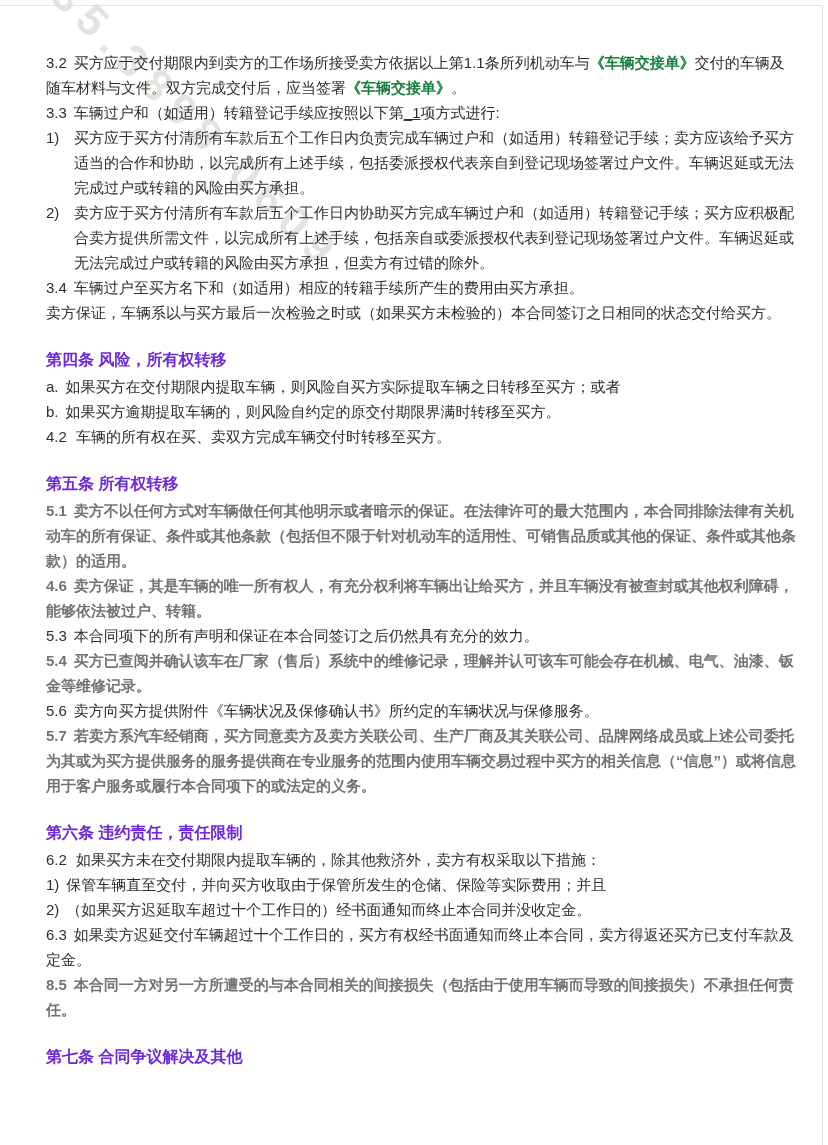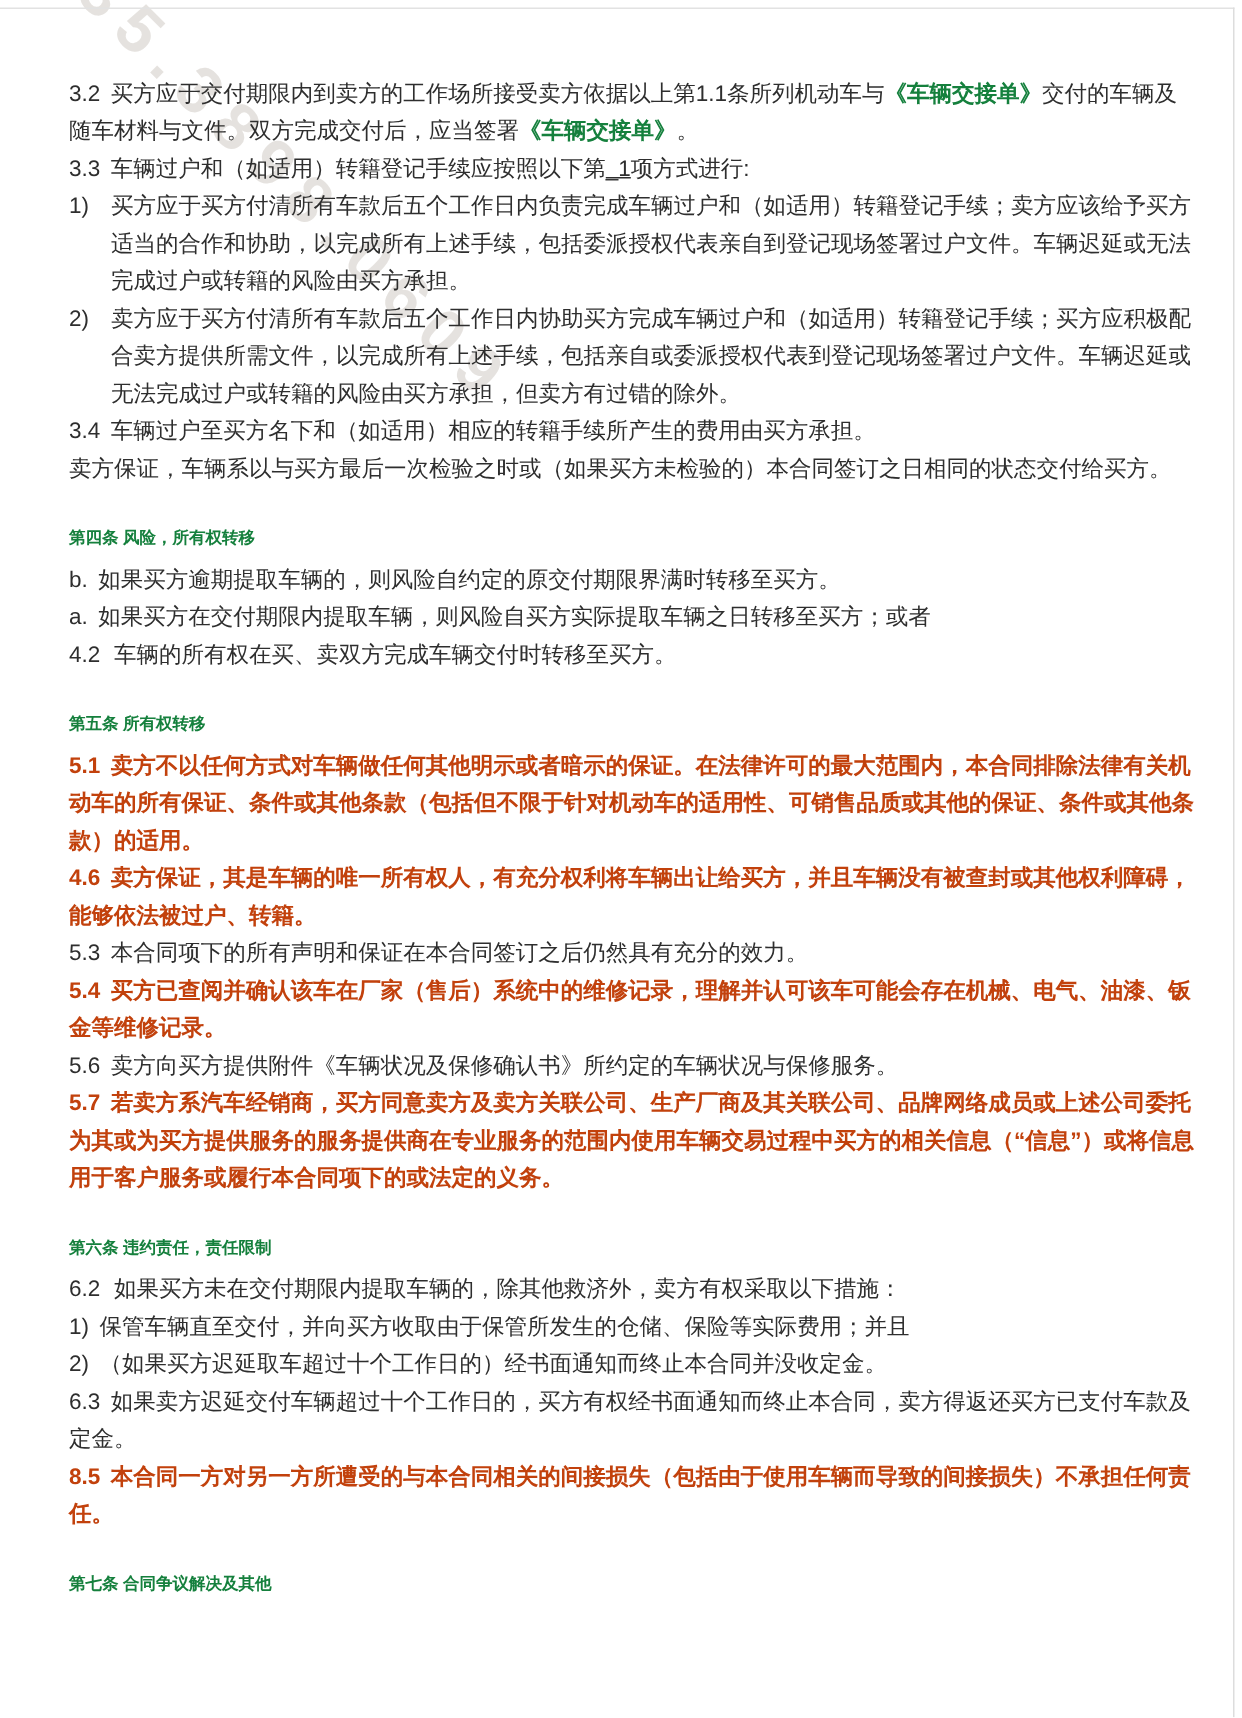--- a/index.html
+++ b/index.html
@@ -37,26 +37,26 @@
   }
   .content{
     position:absolute;
     left:46px;top:50px;
     width:750px;
     z-index:1;
   }
   .content p{margin:0;}
   .content h2{
     margin:22px 0 2px 0;
-    font-size:11px;
+    font-size:16px;
     line-height:25px;
     font-weight:700;
-    color:#15803d;
+    color:#6d28d9;
   }
-  .bold{font-weight:700;color:#c2410c;}
+  .bold{font-weight:700;color:#737373;}
   .b{font-weight:700;color:#15803d;}
   .u{text-decoration:underline;}
   .num{margin-right:7px;}
   .tab .num{display:inline-block;min-width:30px;margin-right:0;}
   .hang{padding-left:28px;text-indent:-28px;}
   .hang .num{display:inline-block;width:28px;margin-right:0;text-indent:0;}
   .sub{margin-left:28px;}
 </style>
 </head>
 <body>
@@ -66,22 +66,22 @@
   <div class="border-top"></div>
   <div class="border-right"></div>
   <main class="content">
       <p class=""><span class="num">3.2</span><span>买方应于交付期限内到卖方的工作场所接受卖方依据以上第1.1条所列机动车与</span><span class="b">《车辆交接单》</span><span>交付的车辆及随车材料与文件。双方完成交付后，应当签署</span><span class="b">《车辆交接单》</span><span>。</span></p>
       <p class=""><span class="num">3.3</span><span>车辆过户和（如适用）转籍登记手续应按照以下第</span><span class="u">_1</span><span>项方式进行:</span></p>
       <p class="hang"><span class="num">1)</span><span>买方应于买方付清所有车款后五个工作日内负责完成车辆过户和（如适用）转籍登记手续；卖方应该给予买方适当的合作和协助，以完成所有上述手续，包括委派授权代表亲自到登记现场签署过户文件。车辆迟延或无法完成过户或转籍的风险由买方承担。</span></p>
       <p class="hang"><span class="num">2)</span><span>卖方应于买方付清所有车款后五个工作日内协助买方完成车辆过户和（如适用）转籍登记手续；买方应积极配合卖方提供所需文件，以完成所有上述手续，包括亲自或委派授权代表到登记现场签署过户文件。车辆迟延或无法完成过户或转籍的风险由买方承担，但卖方有过错的除外。</span></p>
       <p class=""><span class="num">3.4</span><span>车辆过户至买方名下和（如适用）相应的转籍手续所产生的费用由买方承担。</span></p>
       <p class="sub"><span>卖方保证，车辆系以与买方最后一次检验之时或（如果买方未检验的）本合同签订之日相同的状态交付给买方。</span></p>
       <h2 class="">第四条 风险，所有权转移</h2>
+      <p class="sub"><span class="num">a.</span><span>如果买方在交付期限内提取车辆，则风险自买方实际提取车辆之日转移至买方；或者</span></p>
       <p class="sub"><span class="num">b.</span><span>如果买方逾期提取车辆的，则风险自约定的原交付期限界满时转移至买方。</span></p>
-      <p class="sub"><span class="num">a.</span><span>如果买方在交付期限内提取车辆，则风险自买方实际提取车辆之日转移至买方；或者</span></p>
       <p class="tab"><span class="num">4.2</span><span>车辆的所有权在买、卖双方完成车辆交付时转移至买方。</span></p>
       <h2 class="">第五条 所有权转移</h2>
       <p class=" bold"><span class="num">5.1</span><span>卖方不以任何方式对车辆做任何其他明示或者暗示的保证。在法律许可的最大范围内，本合同排除法律有关机动车的所有保证、条件或其他条款（包括但不限于针对机动车的适用性、可销售品质或其他的保证、条件或其他条款）的适用。</span></p>
       <p class=" bold"><span class="num">4.6</span><span>卖方保证，其是车辆的唯一所有权人，有充分权利将车辆出让给买方，并且车辆没有被查封或其他权利障碍，能够依法被过户、转籍。</span></p>
       <p class=""><span class="num">5.3</span><span>本合同项下的所有声明和保证在本合同签订之后仍然具有充分的效力。</span></p>
       <p class=" bold"><span class="num">5.4</span><span>买方已查阅并确认该车在厂家（售后）系统中的维修记录，理解并认可该车可能会存在机械、电气、油漆、钣金等维修记录。</span></p>
       <p class=""><span class="num">5.6</span><span>卖方向买方提供附件《车辆状况及保修确认书》所约定的车辆状况与保修服务。</span></p>
       <p class=" bold"><span class="num">5.7</span><span>若卖方系汽车经销商，买方同意卖方及卖方关联公司、生产厂商及其关联公司、品牌网络成员或上述公司委托为其或为买方提供服务的服务提供商在专业服务的范围内使用车辆交易过程中买方的相关信息（“信息”）或将信息用于客户服务或履行本合同项下的或法定的义务。</span></p>
       <h2 class="">第六条 违约责任，责任限制</h2>
       <p class="tab"><span class="num">6.2</span><span>如果买方未在交付期限内提取车辆的，除其他救济外，卖方有权采取以下措施：</span></p>

